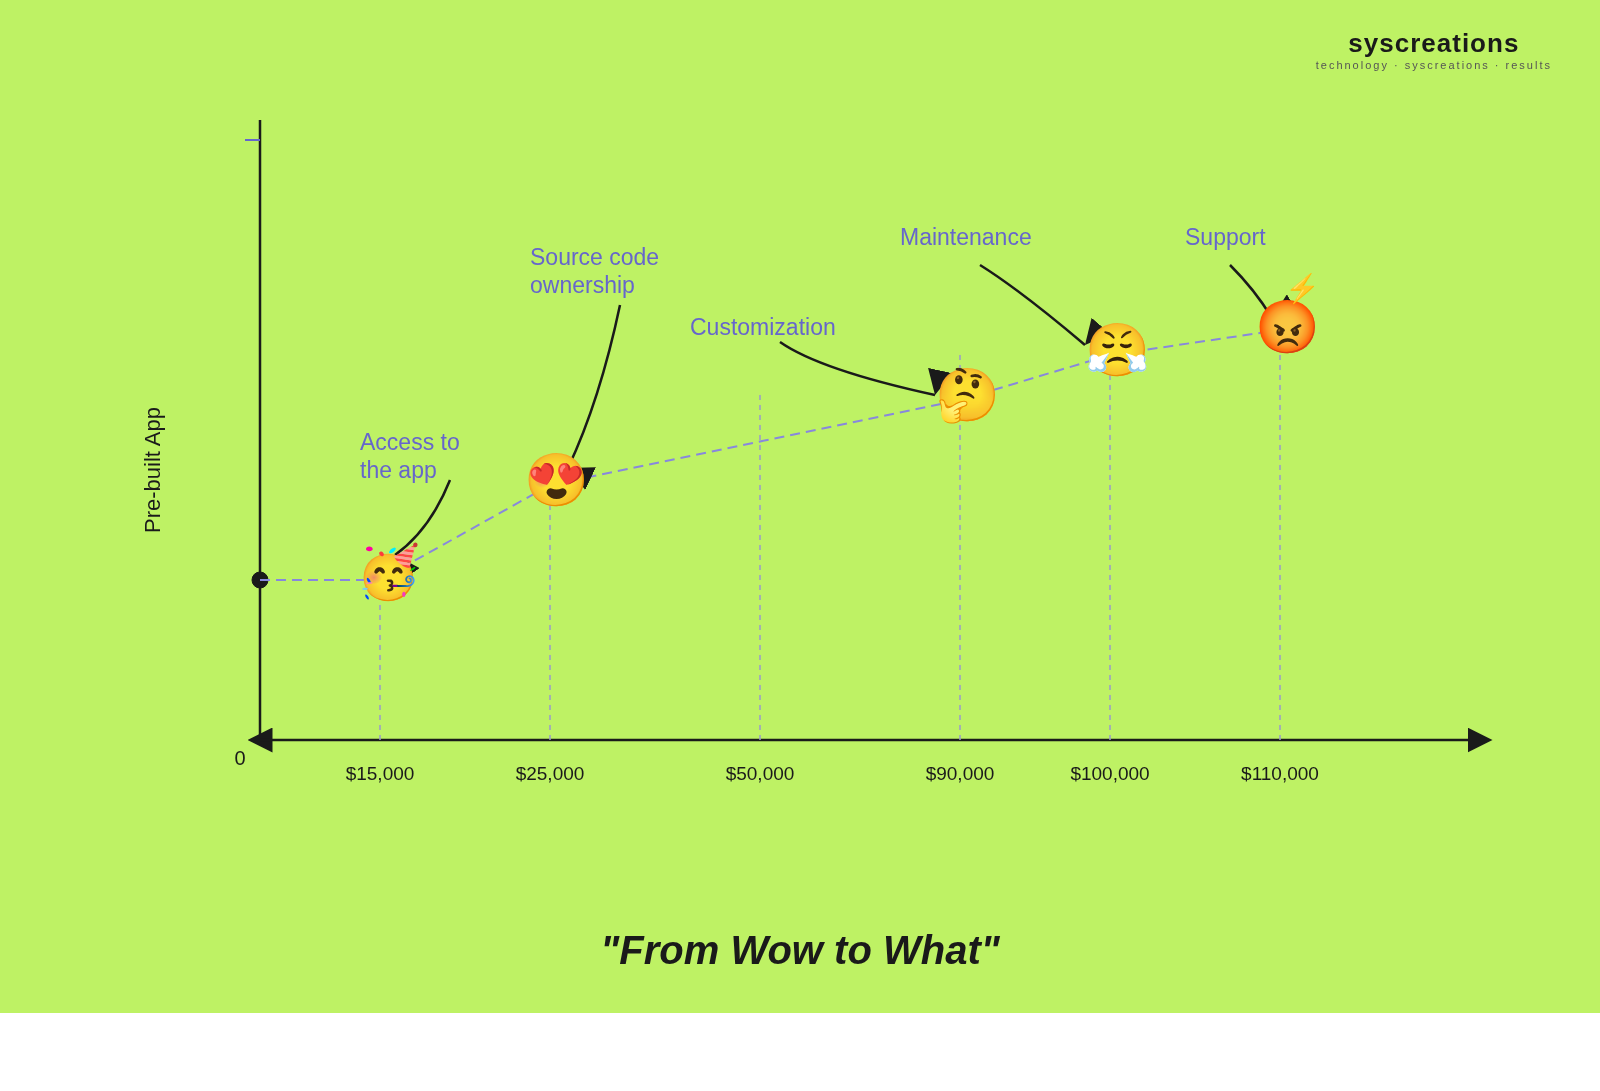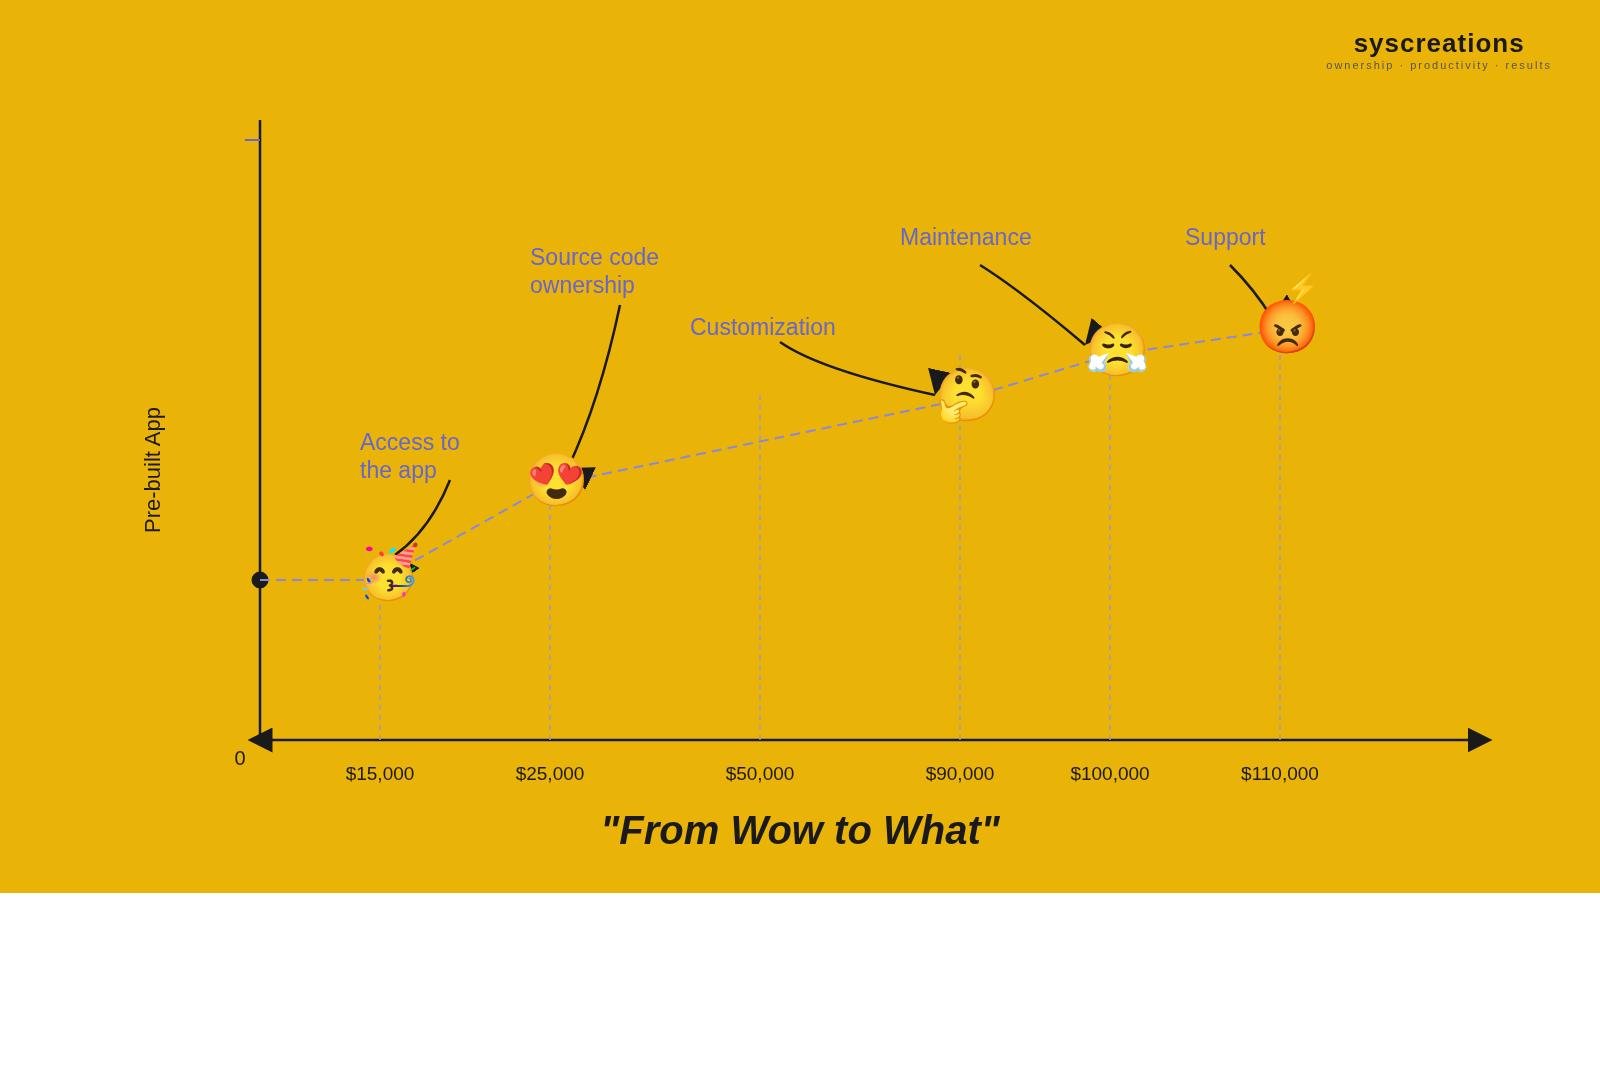--- a/index.html
+++ b/index.html
@@ -7,22 +7,22 @@
       background: #ffffff;
       font-family: 'Arial', sans-serif;
       width: 1600px;
       height: 1091px;
       overflow: hidden;
       position: relative;
     }
 
     #page-container {
       width: 1600px;
-      height: 893px;
-      background: #eab308;
+      height: 1013px;
+      background: #bef264;
       position: relative;
     }
 
     
     .logo {
       position: absolute;
       top: 28px;
       right: 48px;
       text-align: center;
     }
@@ -51,21 +51,21 @@
       color: #1a1a1a;
     }
   </style>
 </head>
 <body>
 
 <div id="page-container">
 
   <div class="logo">
     <div class="logo-text">syscreations</div>
-    <div class="logo-sub">ownership · productivity · results</div>
+    <div class="logo-sub">technology · syscreations · results</div>
   </div>
 
   <svg style="position:absolute; top:90px; left:100px;" width="1400" height="760" viewBox="0 0 1400 760">
 
     <line x1="160" y1="30" x2="160" y2="650" stroke="#1a1a1a" stroke-width="2.5" marker-end="url(#arrowY)"></line>
 
     <line x1="160" y1="650" x2="1380" y2="650" stroke="#1a1a1a" stroke-width="2.5" marker-end="url(#arrowX)"></line>
 
     <defs>
       <marker id="arrowY" markerWidth="10" markerHeight="10" refX="5" refY="5" orient="auto">

